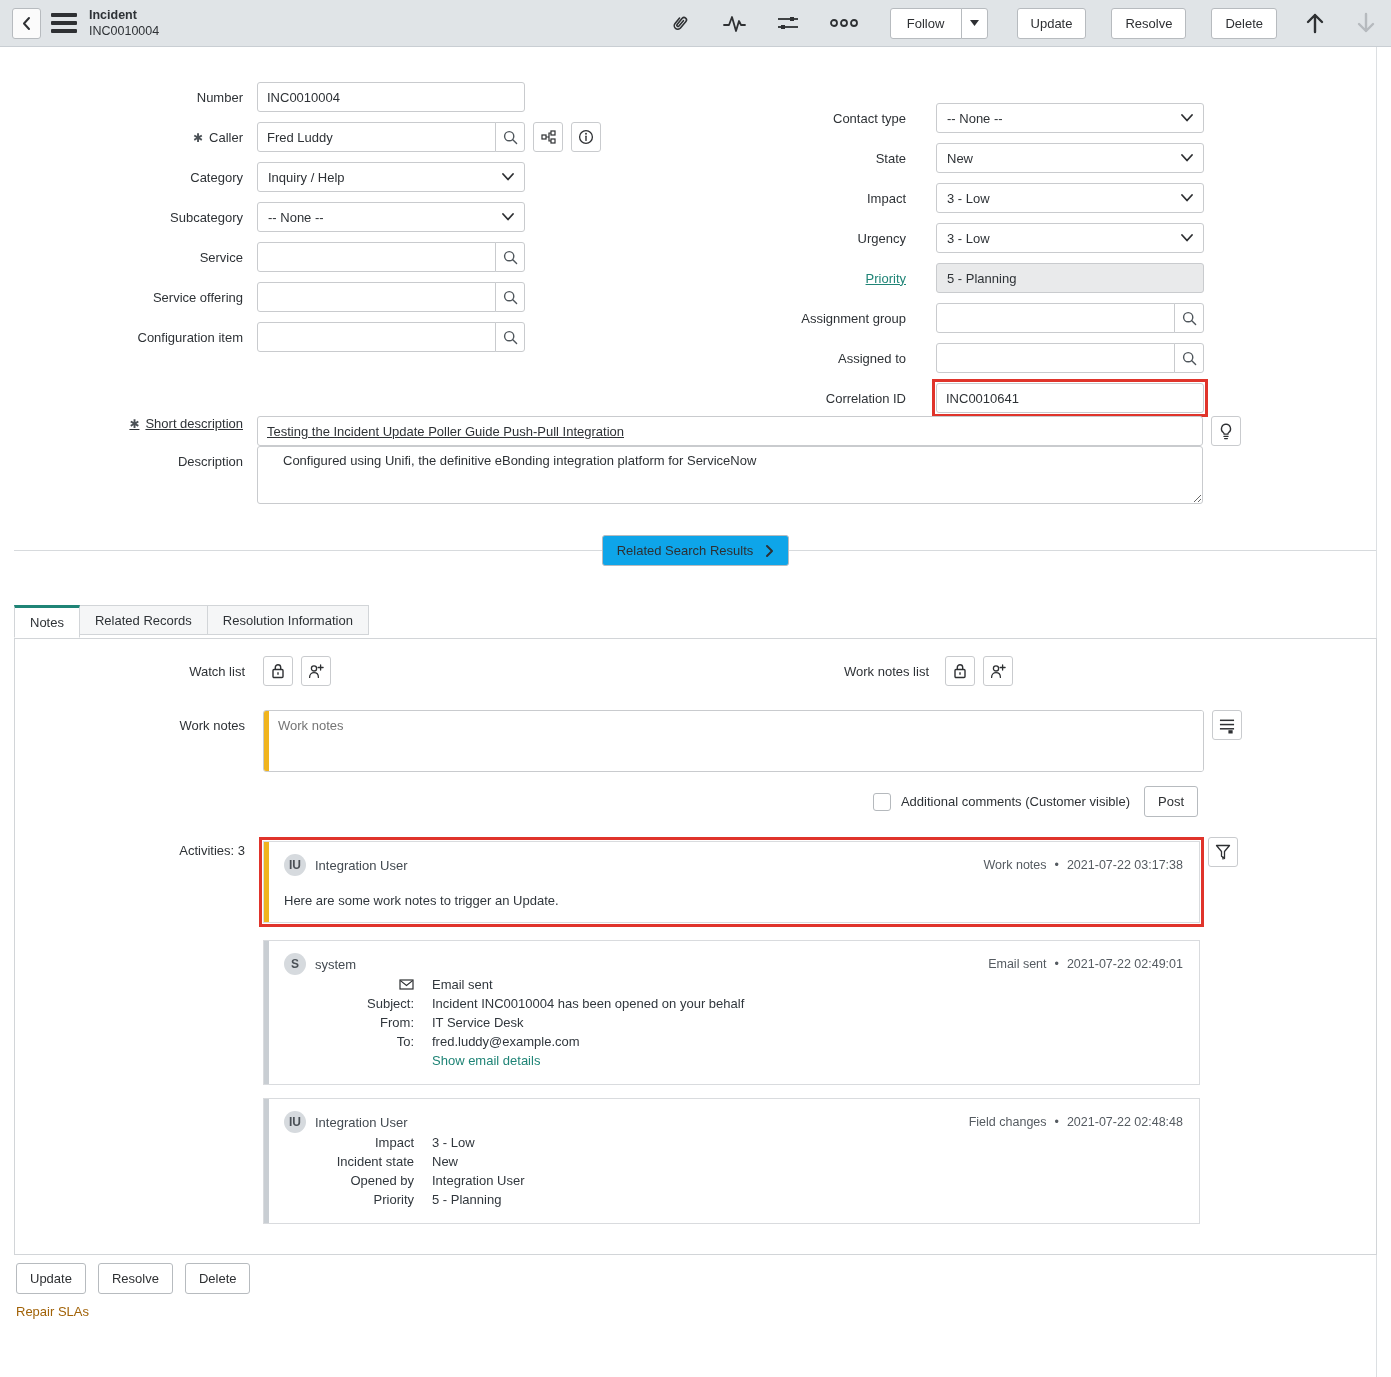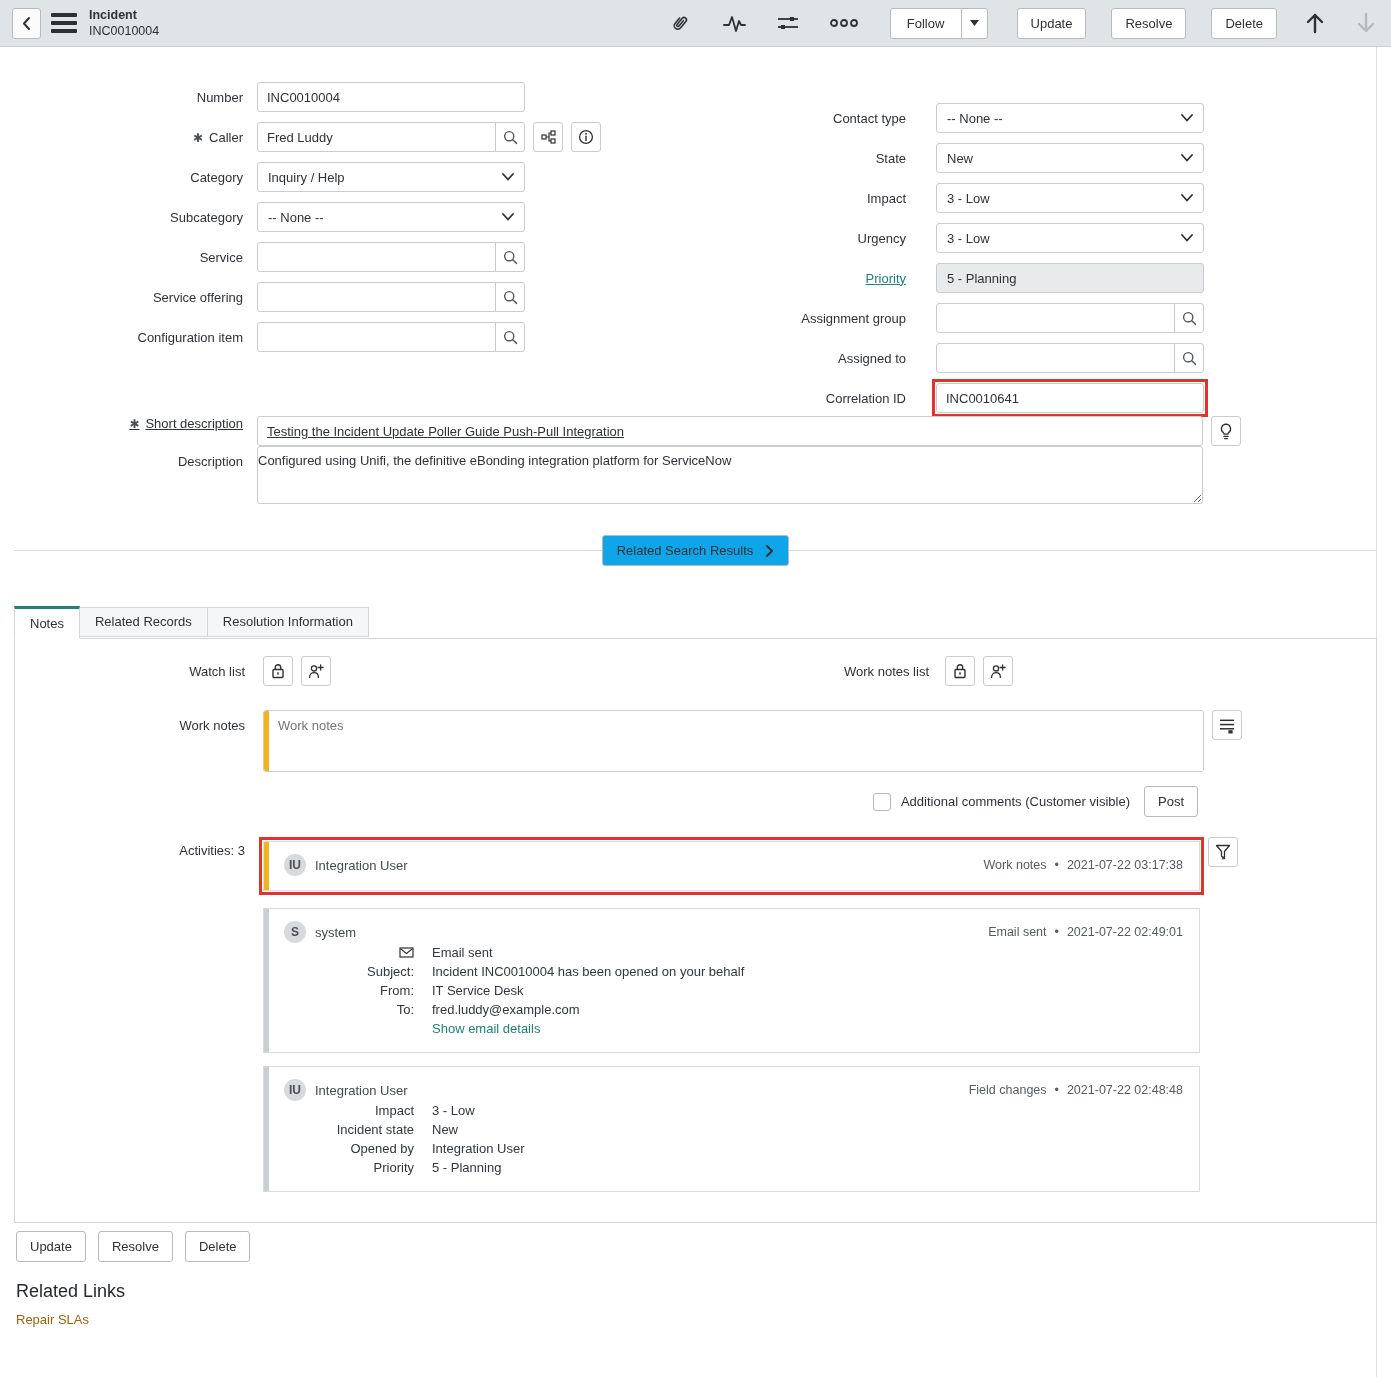--- a/index.html
+++ b/index.html
@@ -68,21 +68,21 @@
   .wide-row { position:absolute; left:12px; display:flex; align-items:flex-start; }
   .wide-row .flabel { flex:0 0 245px; padding-top:8px; }
   .rsr { position:absolute; top:488px; left:0; width:100%; text-align:center; }
   .rsr-line { position:absolute; top:15px; left:14px; right:14px; border-top:1px solid #d7dadd; }
   .rsr-btn { position:relative; z-index:1; display:inline-flex; align-items:center; gap:12px;
     height:31px; padding:0 14px; background:#0ea5e9; border:1px solid #b7bbbf; border-radius:3px;
     font-family:inherit; font-size:13px; color:#2e3033; cursor:pointer; }
 
   
   .tabwrap { margin:58px 14px 0 14px; }
-  .tabs { display:flex; align-items:center; height:33px; }
+  .tabs { display:flex; align-items:flex-start; height:33px; }
   .tab {
     height:30px; padding:0 15px; display:flex; align-items:center; font-size:13px;
     background:#f5f6f7; border:1px solid #d2d5d8; margin-right:-1px; cursor:pointer;
     position:relative; color:#2e3236;
   }
   .tab.active {
     height:33px; background:#fff; border-top:3px solid #1f8476; z-index:3;
     border-bottom:1px solid #fff; margin-bottom:-1px;
   }
   .tabbox { border:1px solid #d2d5d8; background:#fff; padding:17px 0 30px 0; position:relative; z-index:1; }
@@ -375,21 +375,21 @@
       <svg width="14" height="17" viewBox="0 0 14 17" stroke="#2e3033" stroke-width="1.3" fill="none" stroke-linecap="round">
           <path d="M7 1.2 a4.6 4.6 0 0 1 2.7 8.3 c-.5.4-.8 1-.8 1.6 h-3.8 c0-.6-.3-1.2-.8-1.6 A4.6 4.6 0 0 1 7 1.2 Z"></path>
           <line x1="5" y1="13.4" x2="9" y2="13.4"></line>
           <line x1="5.6" y1="15.6" x2="8.4" y2="15.6"></line>
         </svg>
     </button>
   </div>
 
   <div class="wide-row" style="top:399px;">
     <div class="flabel"><span>Description</span></div>
-    <textarea class="fi" style="width: 946px; height: 58px; padding: 6px 0;">Configured using Unifi, the definitive eBonding integration platform for ServiceNow</textarea>
+    <textarea class="fi" style="width: 946px; height: 58px; padding: 6px 25px;">Configured using Unifi, the definitive eBonding integration platform for ServiceNow</textarea>
   </div>
 
   <div class="rsr">
     <div class="rsr-line"></div>
     <button class="rsr-btn">
       <span>Related Search Results</span>
       <svg width="9" height="14" viewBox="0 0 9 14">
           <polyline points="2,2 7,7 2,12" fill="none" stroke="#2e3033" stroke-width="2" stroke-linecap="round" stroke-linejoin="round"></polyline>
         </svg>
     </button>
@@ -470,20 +470,21 @@
           <div class="card yellow">
             <div class="card-head">
               <div class="avatar">IU</div>
               <span class="author">Integration User</span>
               <div class="meta">
                 <span>Work notes</span>
                 <span>•</span>
                 <span>2021-07-22 03:17:38</span>
               </div>
             </div>
+            <div class="card-body">Here are some work notes to trigger an Update.</div>
           </div>
         </div>
 
         <div class="card">
           <div class="card-head">
             <div class="avatar">S</div>
             <span class="author">system</span>
             <div class="meta">
               <span>Email sent</span>
               <span>•</span>
@@ -555,17 +556,16 @@
     </div>
   </div>
 </div>
 
 <div class="foot">
   <div class="btnrow">
     <button class="btn">Update</button>
     <button class="btn">Resolve</button>
     <button class="btn">Delete</button>
   </div>
-  <div class="rl-title">Related Links</div>
   <div class="rl-link">Repair SLAs</div>
 </div>
 
 <div class="right-rail"></div>
 
 </body></html>

